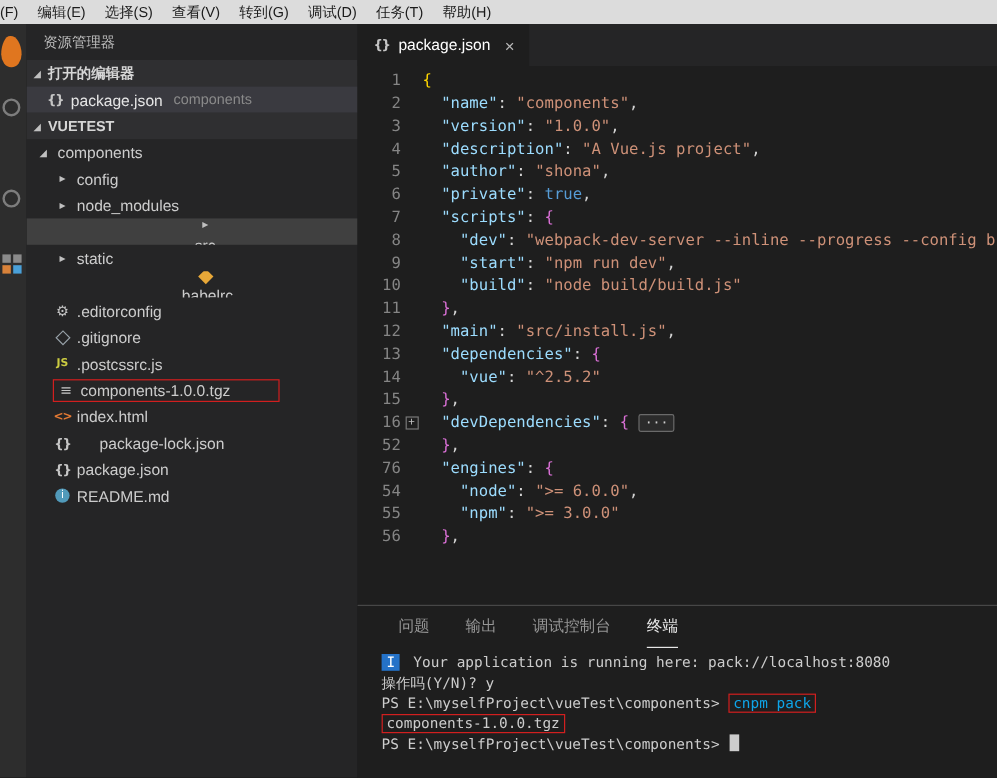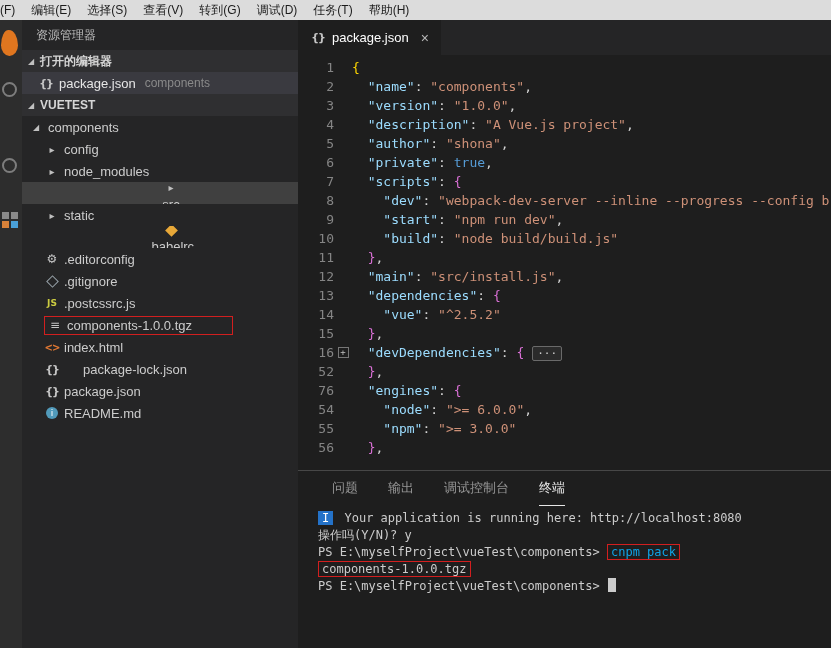--- a/index.html
+++ b/index.html
@@ -69,21 +69,21 @@
   .code{flex:1;min-width:0;white-space:pre;overflow:hidden;color:#d4d4d4;}
   .seg.k{color:#9cdcfe;}
   .seg.s{color:#ce9178;}
   .seg.b{color:#569cd6;}
   .seg.p{color:#d4d4d4;}
   .seg.g{color:#ffd700;}
   .seg.m{color:#da70d6;}
   .seg.fb{display:inline-block;border:1px solid #6a6a6a;background:#2b2b2b;color:#cfcfcf;padding:0 4px;margin-left:8px;line-height:13px;font-size:11px;border-radius:2px;}
 
   
-  .panel{height:178px;flex:none;display:flex;flex-direction:column;border-top:1px solid #474747;background:#1e1e1e;}
+  .panel{height:144px;flex:none;display:flex;flex-direction:column;border-top:1px solid #474747;background:#1e1e1e;}
   .panel-tabs{height:35px;flex:none;display:flex;align-items:stretch;gap:30px;padding-left:34px;font-size:13px;color:#969696;}
   .panel-tab{display:flex;align-items:center;border-bottom:1px solid transparent;}
   .panel-tab.active{color:#e7e7e7;border-bottom-color:#e7e7e7;}
   .terminal{flex:1;padding:4px 0 0 20px;font-family:"DejaVu Sans Mono","Liberation Mono",monospace;font-size:12px;line-height:17px;color:#ccc;overflow:hidden;}
   .term-line{height:17px;white-space:pre;}
   .seg.badge{background:#2472c8;color:#fff;padding:0 4px;margin-right:4px;}
   .seg.cmd{color:#0ea5e9;}
   .seg.boxed{border:1px solid #d21f1f;padding:0 3px;}
   .seg.cursor{display:inline-block;width:8px;height:14px;background:#ccc;vertical-align:-2px;margin-left:1px;}
 </style>
@@ -318,21 +318,21 @@
       </div>
 
       <div class="panel">
         <div class="panel-tabs">
             <div class="panel-tab">问题</div>
             <div class="panel-tab">输出</div>
             <div class="panel-tab">调试控制台</div>
             <div class="panel-tab active">终端</div>
           </div>
         <div class="terminal">
-            <div class="term-line"><span class="seg badge">I</span><span class="seg t"> Your application is running here: http://localhost:8080</span></div>
+            <div class="term-line"><span class="seg badge">I</span><span class="seg t"> Your application is running here: pack://localhost:8080</span></div>
             <div class="term-line"><span class="seg t">操作吗(Y/N)? y</span></div>
             <div class="term-line"><span class="seg t">PS E:\myselfProject\vueTest\components&gt; </span><span class="seg cmd boxed">cnpm pack</span></div>
             <div class="term-line"><span class="seg t boxed">components-1.0.0.tgz</span></div>
             <div class="term-line"><span class="seg t">PS E:\myselfProject\vueTest\components&gt; </span><span class="seg cursor"></span></div>
           </div>
       </div>
     </div>
 
   </div>
 </div>

